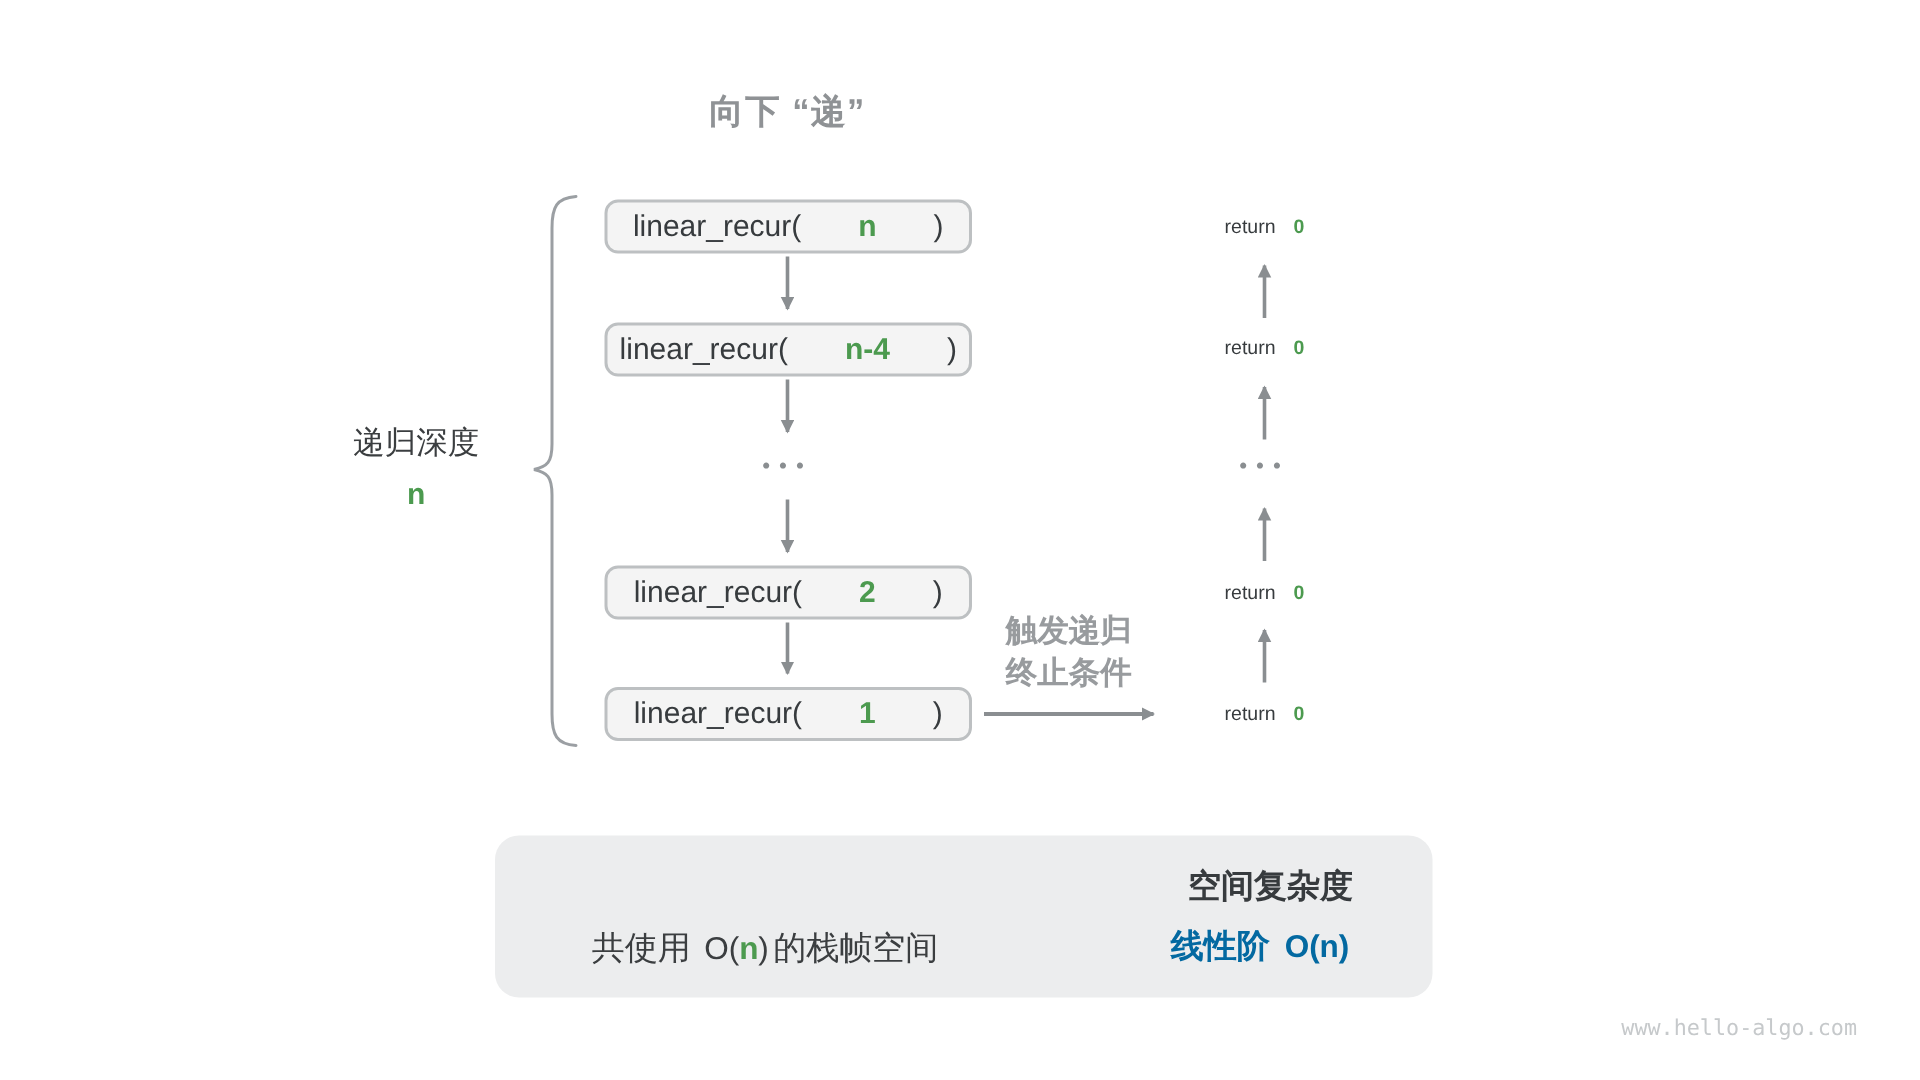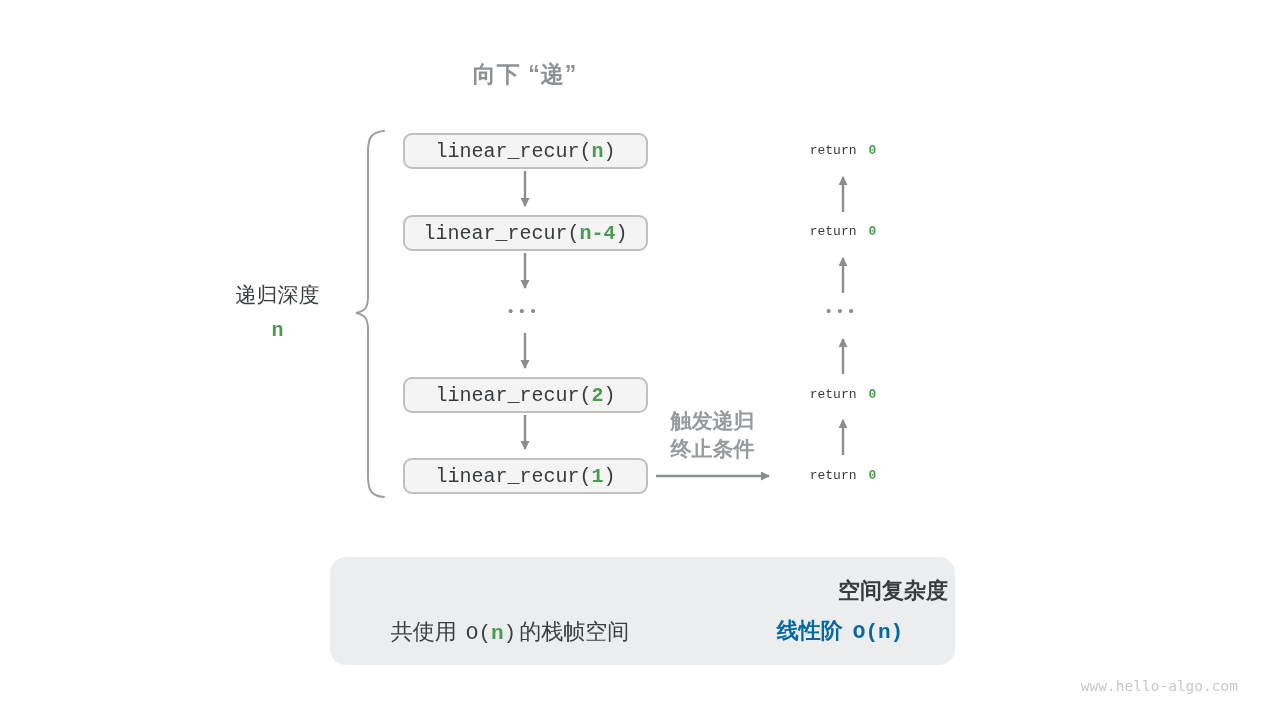--- a/index.html
+++ b/index.html
@@ -1,37 +1,37 @@
 <!DOCTYPE html>
 <html><head>
 <meta charset="utf-8">
 <style>
   html,body{margin:0;padding:0;background:#ffffff;}
   body{font-family:"Liberation Sans","DejaVu Sans",sans-serif;}
   .canvas{position:relative;width:1280px;height:720px;background:#ffffff;overflow:hidden;}
   .abs{position:absolute;}
-  .code{font-family:Liberation Mono, monospace;}
+  .code{font-family:Liberation Sans, sans-serif;gap:38px;}
   .col-header{top:59px;width:240px;text-align:center;font-size:23px;font-weight:700;color:#8f9295;letter-spacing:1px;}
   .call-box{left:403px;width:245px;height:36px;box-sizing:border-box;background:#f4f4f4;
             border:2px solid #bdc0c2;border-radius:9px;display:flex;align-items:center;justify-content:center;
             font-size:20px;color:#373b3e;}
   .green{color:#4c9a4f;font-weight:700;}
   .ret{left:763px;width:160px;text-align:center;font-size:13px;color:#373b3e;line-height:25px;}
   .ret .val{margin-left:12px;}
   .dots{width:90px;text-align:center;font-size:15px;letter-spacing:6px;color:#8a8e91;line-height:16px;}
   .depth-label{left:205px;top:281px;width:145px;text-align:center;font-size:21px;color:#3b3e40;}
   .depth-n{left:205px;top:319px;width:145px;text-align:center;font-size:20px;}
   .note{left:650px;top:407px;width:125px;text-align:center;font-size:21px;font-weight:700;color:#989b9e;line-height:28px;}
   .summary-box{left:330px;top:557px;width:625px;height:108px;background:#ecedee;border-radius:16px;}
   .sum-l1{left:350px;top:578px;width:320px;text-align:center;font-size:22px;color:#3b3e40;line-height:25px;}
   .sum-l1 .green{margin-left:12px;font-size:21px;}
   .sum-l2{left:348px;top:619px;width:324px;text-align:center;font-size:22px;color:#3b3e40;line-height:25px;}
   .sum-l2 .code{font-size:21px;margin-left:9px;}
   .sum-l2 .tail{margin-left:3px;}
-  .sum-r1{left:768px;top:578px;width:180px;text-align:right;font-size:22px;font-weight:700;color:#373b3e;line-height:25px;}
+  .sum-r1{left:792px;top:578px;width:180px;text-align:left;font-size:22px;font-weight:700;color:#373b3e;line-height:25px;}
   .sum-r2{left:740px;top:617px;width:200px;text-align:center;font-size:22px;font-weight:700;color:#0369a1;line-height:27px;}
   .sum-r2 .code{margin-left:10px;font-size:21px;}
   .watermark{left:1063px;top:678px;width:175px;text-align:right;font-size:14.5px;color:#c6c9cb;
              font-family:"DejaVu Sans Mono","Liberation Mono",monospace;}
   svg.overlay{position:absolute;left:0;top:0;width:1280px;height:720px;pointer-events:none;}
 </style>
 </head>
 <body>
 
 <div class="canvas">

